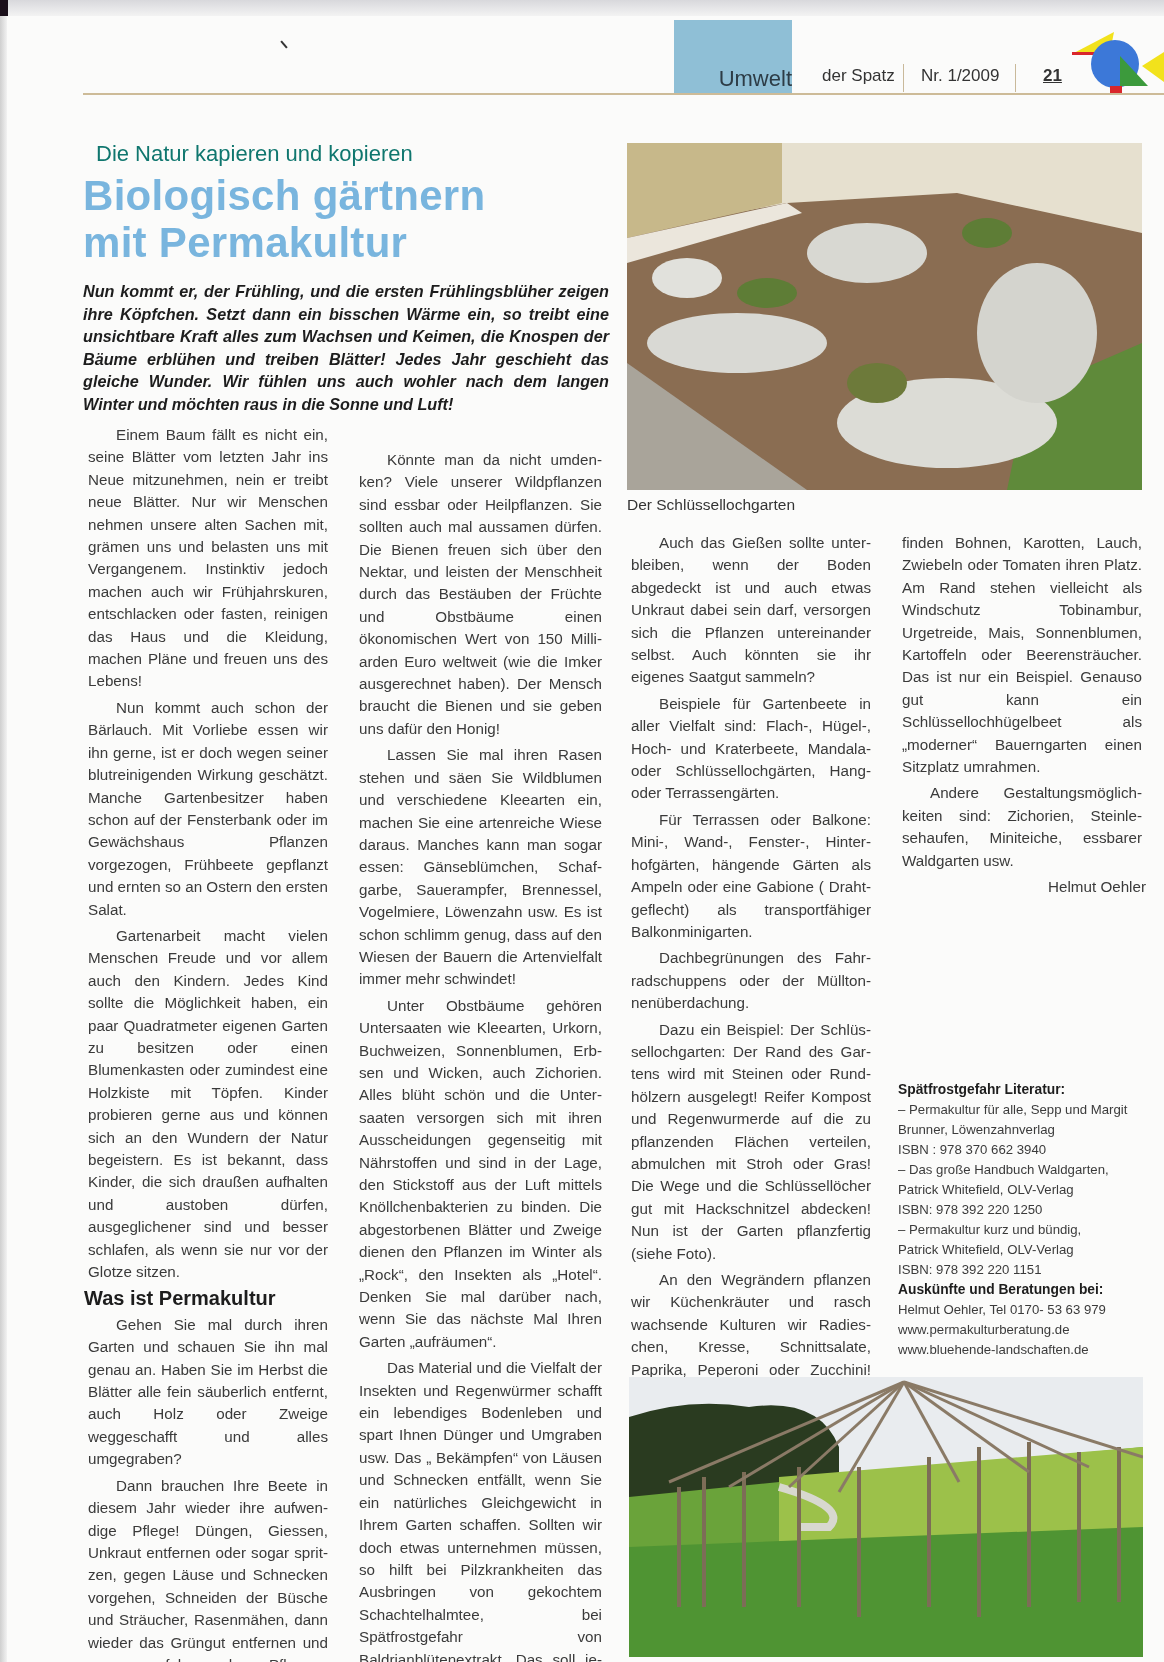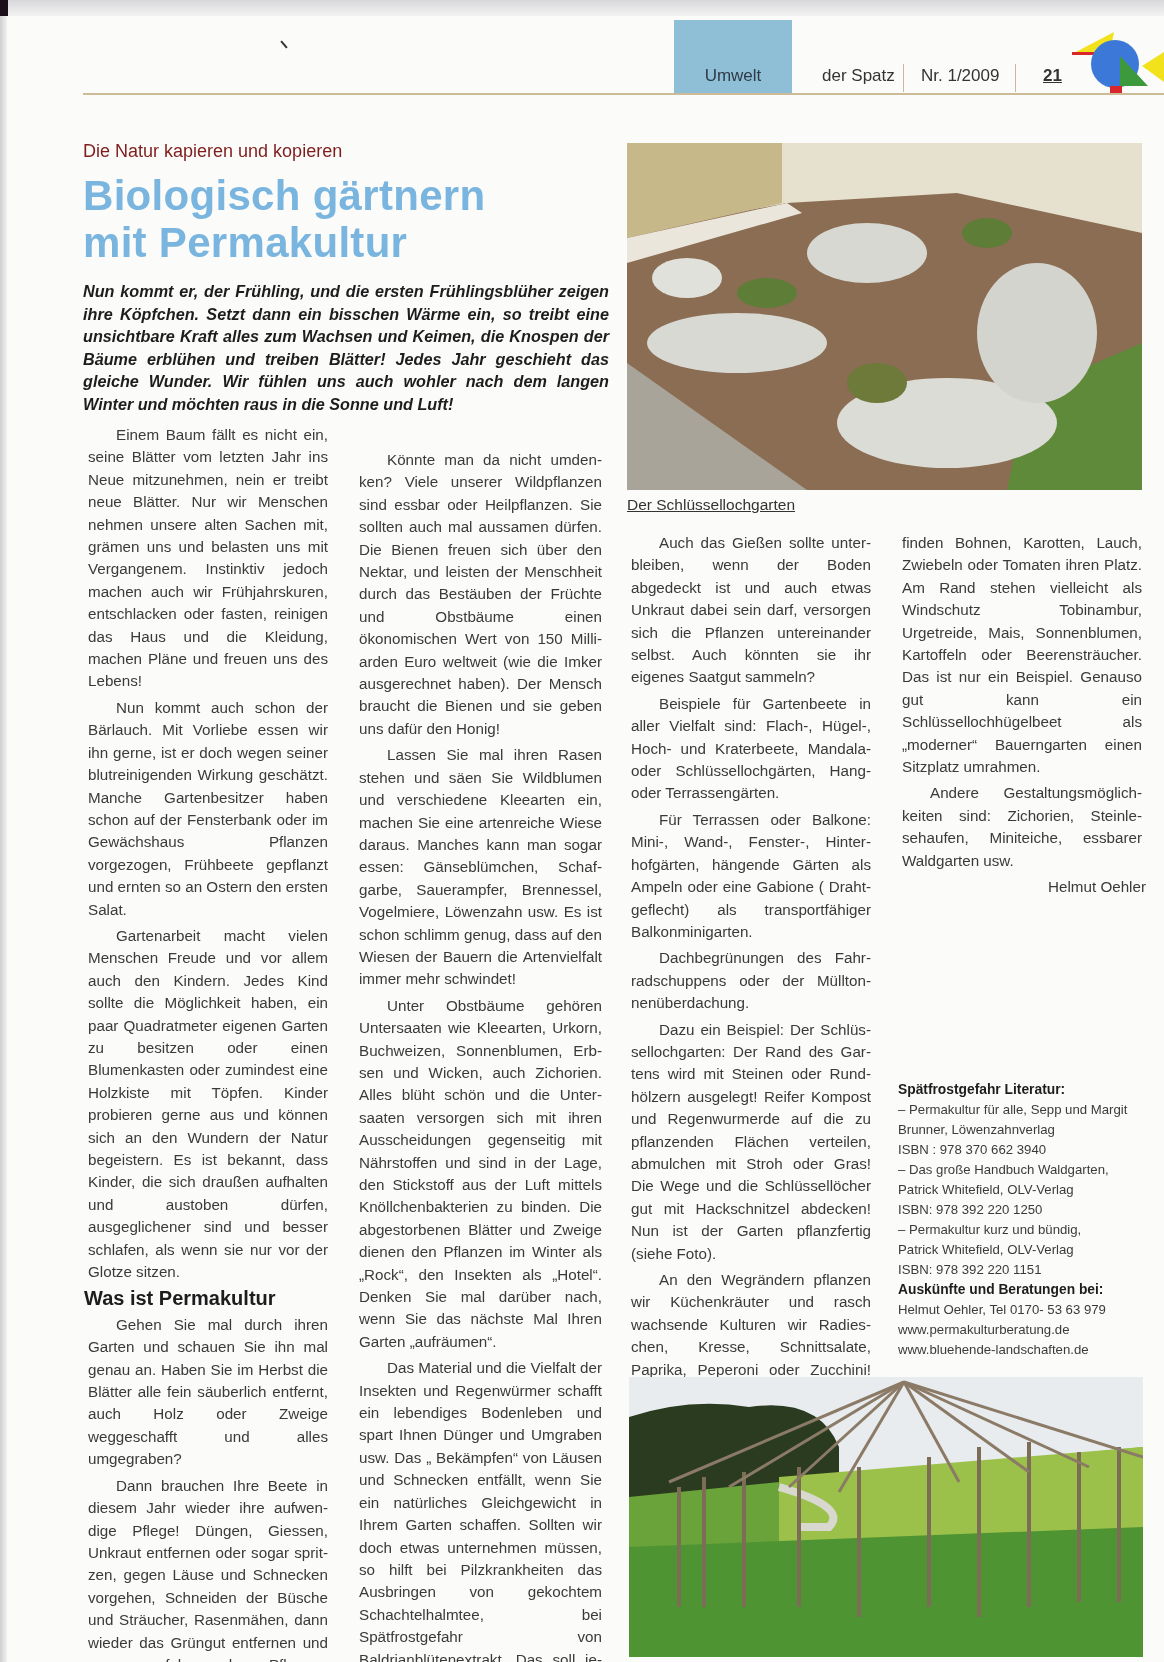--- a/index.html
+++ b/index.html
@@ -9,27 +9,27 @@
     font-family:"Liberation Sans", sans-serif;
     color:#2a2a2a;
   }
   .scan-top { position:absolute; left:0; top:0; width:1164px; height:16px;
     background:linear-gradient(#d8d8dc,#f3f3f3); }
   .scan-corner { position:absolute; left:0; top:0; width:8px; height:16px; background:#1a0f1a; }
   .scan-left { position:absolute; left:0; top:16px; width:7px; height:1646px;
     background:linear-gradient(90deg,#cfcfcf,#f2f2f2); }
   .header-rule { position:absolute; left:83px; top:93px; width:1081px; height:2px; background:#cdbb98; }
   .section-tab { position:absolute; left:674px; top:20px; width:118px; height:73px; background:#8fbfd6; }
-  .section-label { position:absolute; left:674px; top:66px; width:118px; text-align:center;
-    font-size:17px; color:#2d3c46; }
+  .section-label { position:absolute; left:674px; top:66px; width:118px; text-align:right;
+    font-size:22px; color:#2d3c46; }
   .hdr-text { position:absolute; top:66px; font-size:17px; color:#333; }
   .hdr-sep { position:absolute; top:64px; width:1px; height:28px; background:#c9b99a; }
   .logo { position:absolute; left:1070px; top:30px; width:94px; height:64px; }
 
-  .kicker { position:absolute; left:83px; top:141px; font-size:18px; color:#7f1d1d; }
+  .kicker { position:absolute; left:96px; top:141px; font-size:22px; color:#0f766e; }
   .headline { position:absolute; left:83px; top:172px; width:520px;
     font-size:42px; line-height:47px; font-weight:bold; color:#79b5de; letter-spacing:0.3px; }
   .lead { position:absolute; left:83px; top:280px; width:526px;
     font-size:16.2px; line-height:22.5px; font-style:italic; font-weight:bold; color:#1d1d1d;
     text-align:justify; }
 
   .col { position:absolute; font-size:15.2px; line-height:22.4px; color:#3a3a3a; text-align:justify;
     hyphens:manual; }
   .col p { margin:4px; text-indent:28px; }
   .col p.noindent { text-indent:0; }
@@ -37,21 +37,21 @@
   .col1 { left:84px; top:420px; width:248px; }
   .col2 { left:355px; top:445px; width:251px; }
   .col3 { left:627px; top:528px; width:248px; }
   .col4 { left:898px; top:528px; width:248px; }
   .signature { text-align:right; }
 
   .photo { position:absolute; overflow:hidden; }
   .photo svg { display:block; width:100%; height:100%; }
   .photo1 { left:627px; top:143px; width:515px; height:347px; }
   .photo2 { left:629px; top:1377px; width:514px; height:280px; }
-  .caption { position:absolute; left:627px; top:496px; font-size:15.5px; color:#333;text-decoration:underline; }
+  .caption { position:absolute; left:627px; top:496px; font-size:15.5px; color:#333; }
 
   .lit { position:absolute; left:898px; top:1080px; width:260px; font-size:13.2px; line-height:20px; color:#3b3b3b; }
   .lit h4 { margin:0; font-size:13.8px; line-height:20px; font-weight:bold; color:#1d1d1d; }
   .lit div { white-space:nowrap; }
   .stray-mark { position:absolute; left:283px; top:40px; width:2px; height:9px; background:#333; transform:rotate(-40deg); }
 </style>
 </head>
 <body>
 
 <div class="scan-top"></div>

